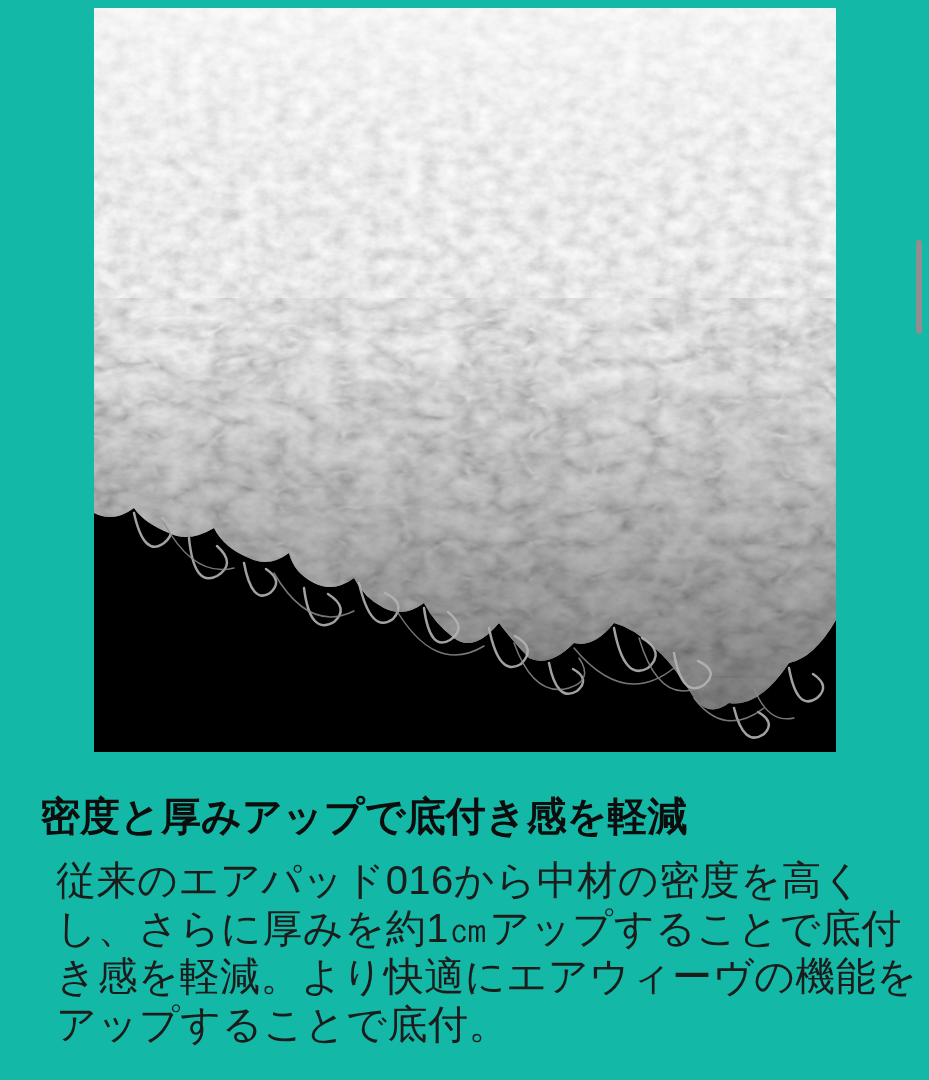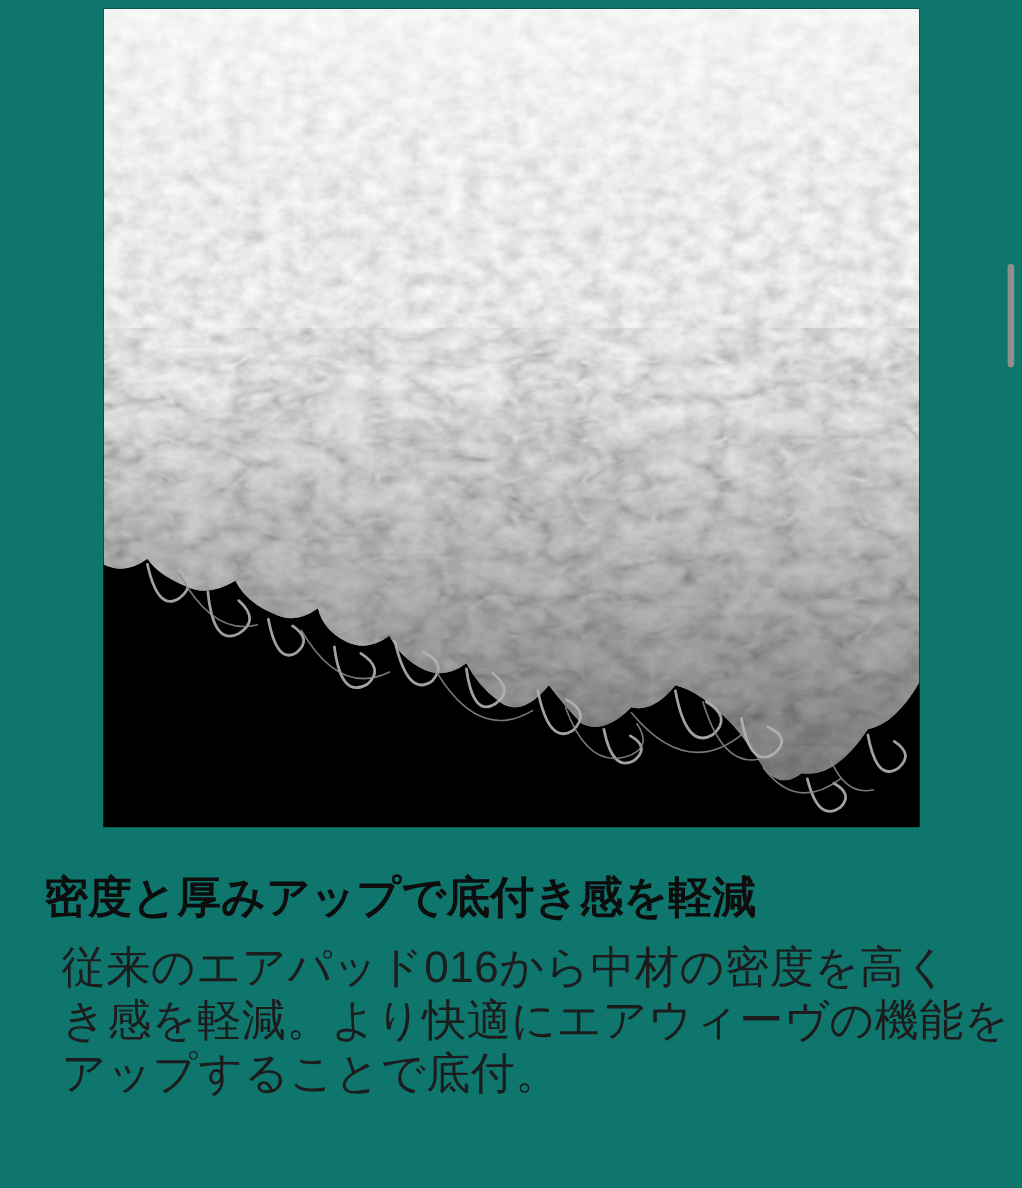--- a/index.html
+++ b/index.html
@@ -5,21 +5,21 @@
   html, body {
     margin: 0;
     padding: 0;
     background: #ffffff;
     font-family: "Liberation Sans", sans-serif;
   }
   #screen {
     position: relative;
     width: 929px;
     height: 1080px;
-    background: #0f766e;
+    background: #14b8a6;
     overflow: hidden;
   }
   .photo {
     position: absolute;
     left: 94px;
     top: 8px;
     width: 742px;
     height: 744px;
     margin: 0;
     background: #000000;
@@ -146,20 +146,21 @@
         <path d="M 545 630 q 18 60 52 52"></path>
         <path d="M 660 680 q 14 36 40 30"></path>
       </g>
     </svg>
   </figure>
 
   <section class="desc">
     <h2>密度と厚みアップで底付き感を軽減</h2>
     <p>
       <span class="ln">従来のエアパッド016から中材の密度を高く</span>
+      <span class="ln">し、さらに厚みを約1㎝アップすることで底付</span>
       <span class="ln">き感を軽減。より快適にエアウィーヴの機能を</span>
       <span class="ln">アップすることで底付。</span>
     </p>
   </section>
 
   <div class="scrollbar-thumb"></div>
 
 </div>
 
 </body></html>

